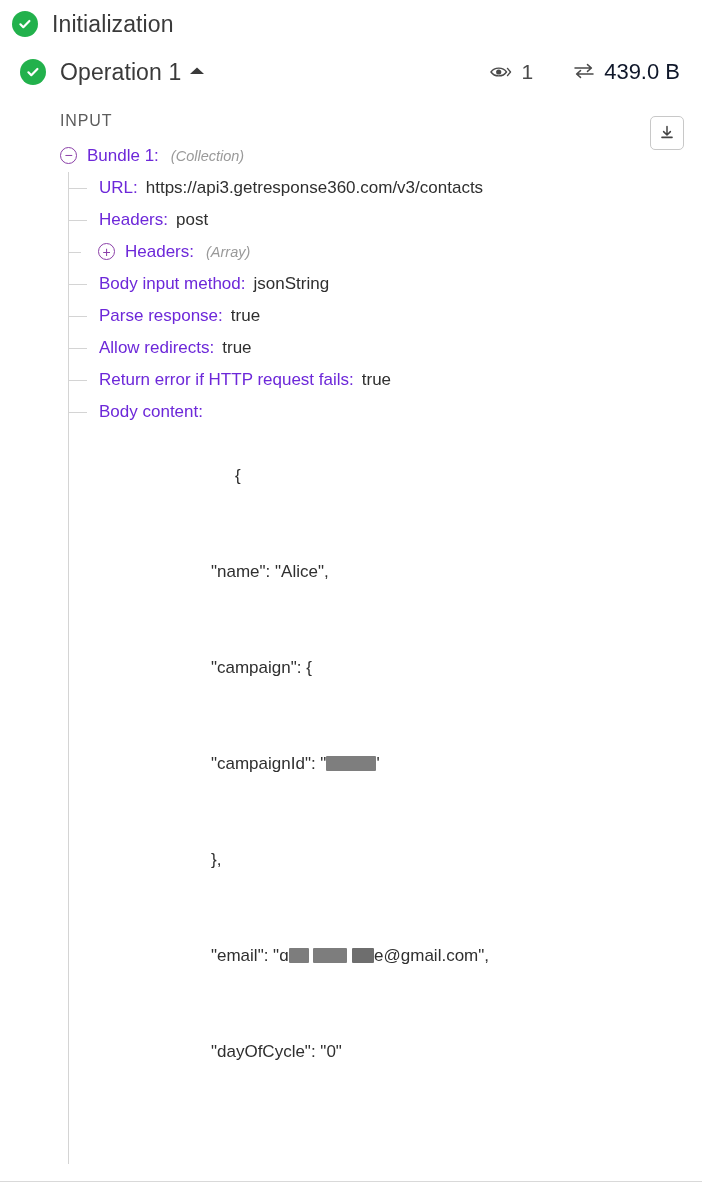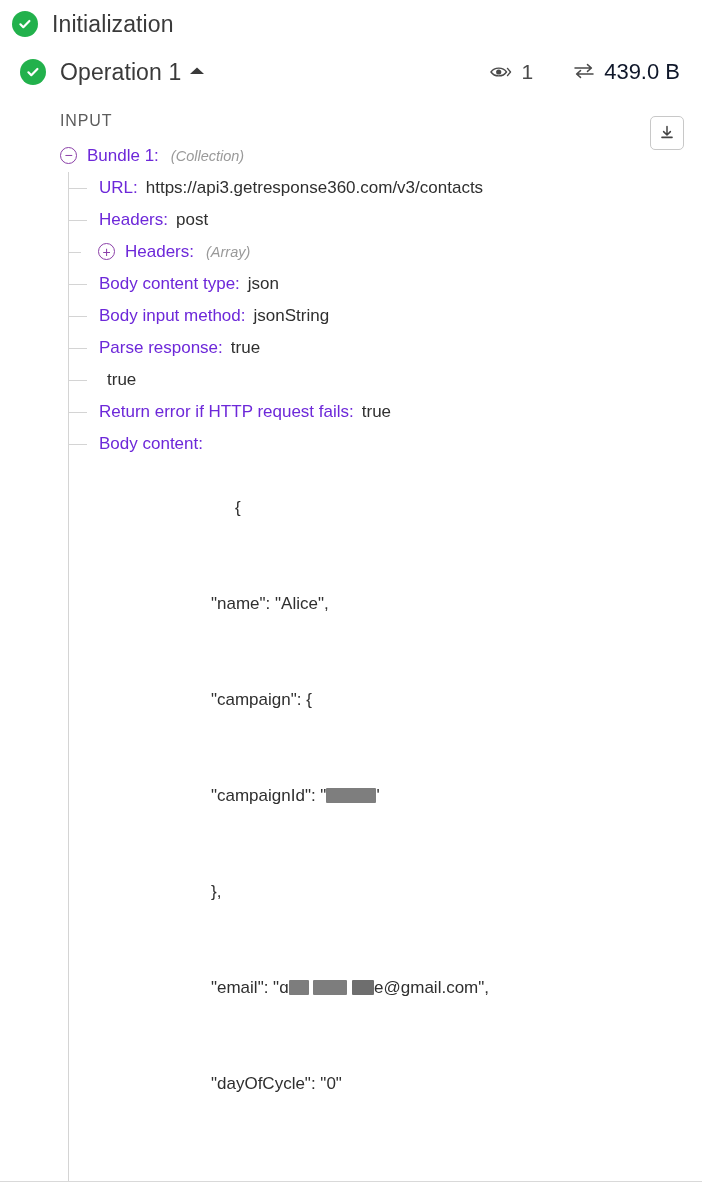--- a/index.html
+++ b/index.html
@@ -284,37 +284,34 @@
         <span class="key">Headers:</span>
         <span class="val">post</span>
       </div>
 
       <div class="child with-toggle">
         <span class="toggle">+</span>
         <span class="key">Headers:</span>
         <span class="type-hint">(Array)</span>
       </div>
 
-      <div class="child">
-        <span class="key">Body content type:</span>
-        <span class="val">json</span>
-      </div>
 
       <div class="child">
         <span class="key">Body input method:</span>
         <span class="val">jsonString</span>
       </div>
 
 
       <div class="child">
         <span class="key">Parse response:</span>
         <span class="val">true</span>
       </div>
 
       <div class="child">
+        <span class="key">Allow redirects:</span>
         <span class="val">true</span>
       </div>
 
       <div class="child">
         <span class="key">Return error if HTTP request fails:</span>
         <span class="val">true</span>
       </div>
 
       <div class="child">
         <div class="body-content-wrap">

